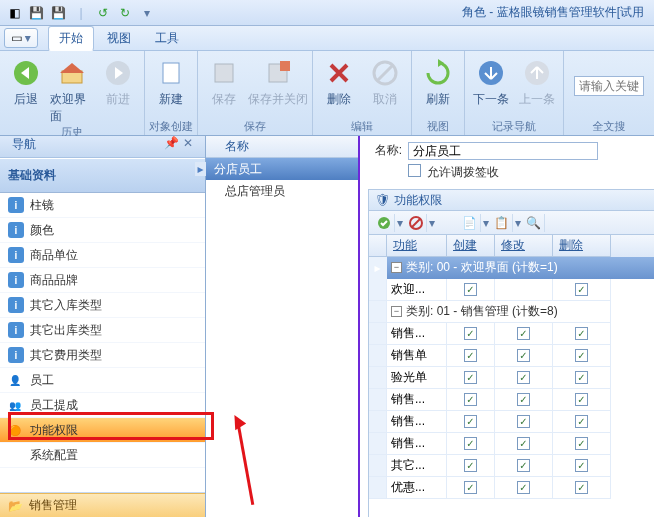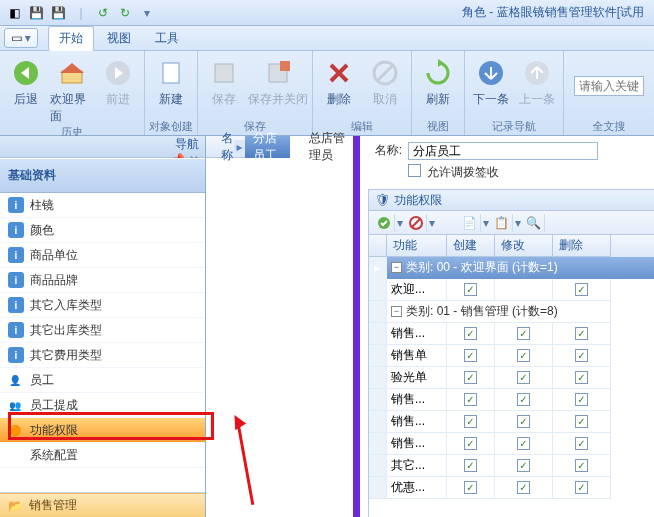--- a/index.html
+++ b/index.html
@@ -20,47 +20,47 @@
 .rgroup .items { display:flex; gap:2px; flex:1; }
 .rbtn { display:flex; flex-direction:column; align-items:center; justify-content:flex-start; width:44px; padding-top:4px; color:#3a5b88; gap:2px; }
 .rbtn.disabled { color:#9aaac0; }
 .rbtn .ico { width:32px; height:32px; display:flex; align-items:center; justify-content:center; }
 .rgroup .gname { height:16px; font-size:11px; color:#5b7aa5; }
 .searchbox { align-self:center; margin:0 6px; }
 .searchbox input { width:70px; height:20px; border:1px solid #9db7d9; padding:0 4px; color:#888; }
 
 .main { display:flex; height:381px; }
 .navpanel { width:206px; border-right:1px solid #8eadd3; display:flex; flex-direction:column; background:#eaf2fc; }
-.navpanel .hdr { height:22px; background:linear-gradient(#dce9fa,#c5d9f2); border-bottom:1px solid #a9c3e3; display:flex; align-items:flex-end; padding:0 6px; color:#2a5a9a;flex-direction:column; }
+.navpanel .hdr { height:22px; background:linear-gradient(#dce9fa,#c5d9f2); border-bottom:1px solid #a9c3e3; display:flex; align-items:flex-start; padding:0 12px; color:#2a5a9a; }
 .navpanel .hdr .pins { margin-left:auto; display:flex; gap:4px; color:#5b7aa5; }
 .navpanel .cat { height:35px; background:linear-gradient(#d2e3f8,#b9d1ef); border-top:1px solid #fff; border-bottom:1px solid #9db7d9; display:flex; align-items:center; padding:0 8px; color:#2a5a9a; font-weight:bold; }
 .navlist { flex:1; background:#fff; overflow:hidden; border-bottom:1px solid #c5d9f2; }
 .navitem { display:flex; align-items:center; height:25px; padding:0 8px; gap:6px; color:#333; border-bottom:1px solid #f2f6fc; }
 .navitem.active { background:linear-gradient(#ffd47a,#ff9d2f); }
 .navitem .ni-ico { width:16px; height:16px; border-radius:3px; display:flex; align-items:center; justify-content:center; color:#fff; font-weight:bold; font-size:10px; }
 .catbar { height:24px; background:linear-gradient(#fde8b8,#f9cf7d); border-top:1px solid #e9b85a; display:flex; align-items:center; padding:0 8px; gap:6px; color:#6a4a12; }
 .highlightbox { position:absolute; left:8px; top:412px; width:206px; height:28px; border:3px solid #e2141a; pointer-events:none; }
 .arrow { position:absolute; left:216px; top:420px; transform:rotate(20deg); }
 
-.listpanel { width:154px; border-right:7px solid #6d28d9; background:#fff; display:flex; flex-direction:row; }
+.listpanel { width:154px; border-right:2px solid #6d28d9; background:#fff; display:flex; flex-direction:column; }
 .listpanel .colhdr { height:22px; background:linear-gradient(#f3f7fd,#dce8f8); border-bottom:1px solid #b3c9e4; display:flex; align-items:center; padding:0 8px; color:#2a5a9a; }
 .listpanel .selrow { height:22px; background:linear-gradient(#7fa9e0,#4f7fc2); color:#fff; display:flex; align-items:center; padding:0 8px; position:relative; }
 .listpanel .selrow::before { content:"▸"; position:absolute; left:-11px; color:#4f7fc2; background:#dce8f8; width:11px; text-align:center; }
 .listpanel .lrow { height:22px; display:flex; align-items:center; padding:0 8px; color:#333; }
 
 .detail { flex:1; background:#fff; padding:6px 0 0 8px; display:flex; flex-direction:column; }
 .drow { display:flex; align-items:flex-start; gap:6px; margin-bottom:4px; color:#333; }
 .drow input[type=text] { border:1px solid #9db7d9; height:18px; padding:0 4px; width:190px; }
 .drow .lbl { width:34px; text-align:right; color:#333; }
 .permhdr { height:22px; background:linear-gradient(#eaf2fc,#d6e5f7); border:1px solid #b3c9e4; border-right:none; display:flex; align-items:center; padding:0 6px; gap:4px; color:#2a5a9a; margin-top:4px; }
 .toolbar2 { height:24px; background:linear-gradient(#f3f7fd,#e2ecf9); border:1px solid #b3c9e4; border-top:none; border-right:none; display:flex; align-items:center; padding:0 4px; gap:2px; }
 .toolbar2 .tb { width:22px; height:18px; display:flex; align-items:center; justify-content:center; border-right:1px solid #cdddf0; }
 .grid { border-left:1px solid #b3c9e4; flex:1; overflow:hidden; }
 .grid .ghdr { display:flex; height:22px; background:linear-gradient(#f3f7fd,#dce8f8); }
-.grid .gh { border-right:1px solid #b3c9e4; border-bottom:1px solid #b3c9e4; display:flex; align-items:center; padding:0 6px; color:#2a5a9a; }
+.grid .gh { border-right:1px solid #b3c9e4; border-bottom:1px solid #b3c9e4; display:flex; align-items:center; padding:0 6px; color:#2a5a9a;text-decoration:underline; }
 .grid .gh.c0{width:18px;padding:0;} .gh.c1{width:60px} .gh.c2{width:48px} .gh.c3{width:58px} .gh.c4{width:58px}
 .grid .grw { display:flex; height:22px; }
 .grid .gc { border-right:1px solid #e2ecf9; border-bottom:1px solid #e2ecf9; display:flex; align-items:center; padding:0 4px; }
 .gc.c0{width:18px;background:#eaf2fc;justify-content:center;padding:0;} .gc.c1{width:60px} .gc.c2{width:48px;justify-content:center} .gc.c3{width:58px;justify-content:center} .gc.c4{width:58px;justify-content:center}
 .grid .grouprow { background:linear-gradient(#8fb3e3,#6a94cf); color:#fff; }
 .grid .grouprow .gc { border-color:transparent; }
 .grid .grouprow2 { background:#fff; color:#333; }
 .expicon { width:11px; height:11px; border:1px solid #888; background:#fff; color:#555; font-size:9px; line-height:9px; text-align:center; margin-right:4px; }
 .chk { width:13px; height:13px; border:1px solid #7a9ac0; background:#fff; display:flex; align-items:center; justify-content:center; color:#3a7a3a; font-size:10px; }
 </style>

